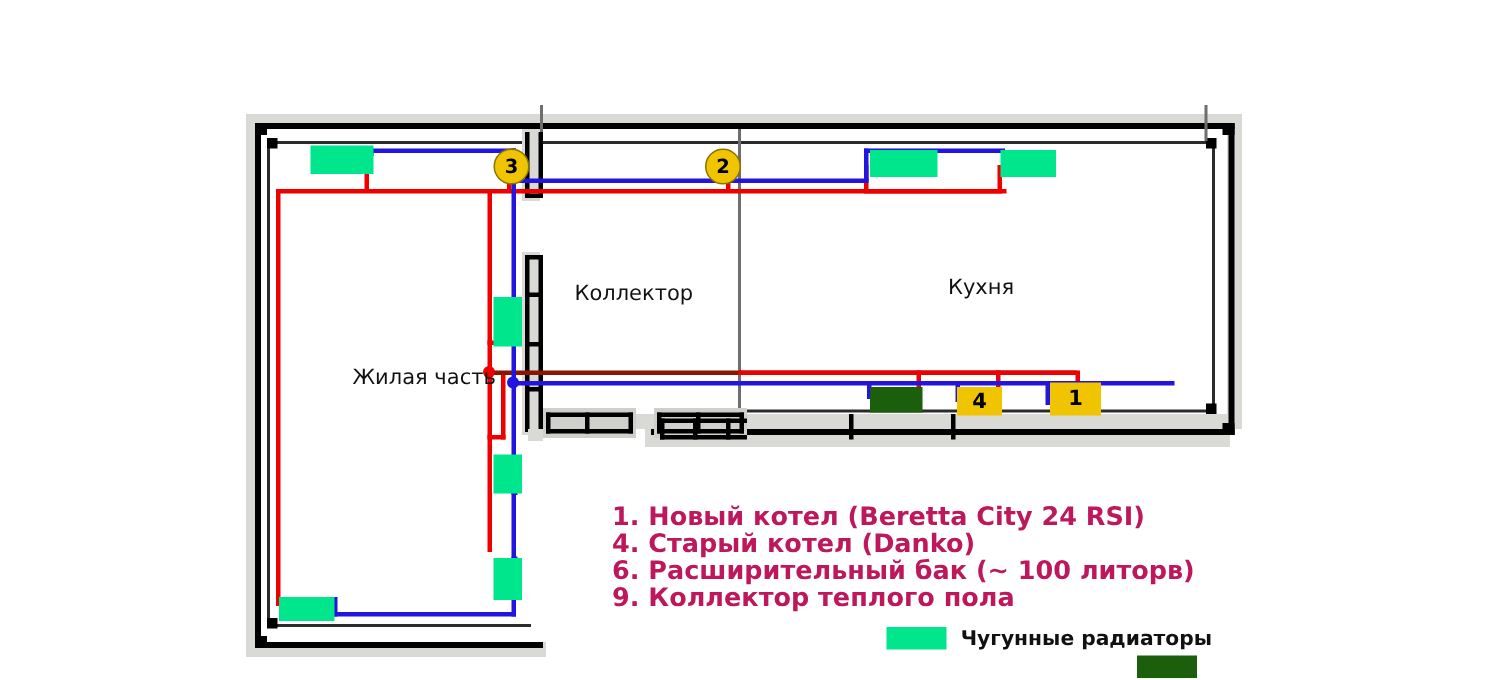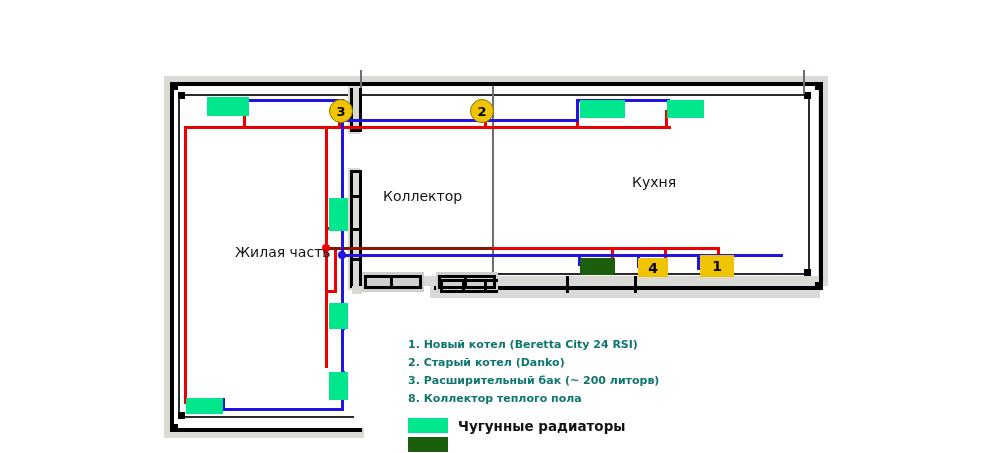--- a/index.html
+++ b/index.html
@@ -45,25 +45,25 @@
 
   
   .room-label{
     font-size:14px;color:#111;white-space:nowrap;
     font-family:"DejaVu Sans","Liberation Sans",sans-serif;
   }
 
   
   .legend{left:408px;top:336px;width:400px;}
   .legend-line{
-    font-size:11px;font-weight:bold;color:#0f766e;
+    font-size:17px;font-weight:bold;color:#be185d;
     line-height:18px;white-space:nowrap;
     font-family:"DejaVu Sans","Liberation Sans",sans-serif;
   }
-  .legend-swatch-row{display:flex;align-items:center;height:17px;margin-top:2px;}
+  .legend-swatch-row{display:flex;align-items:center;height:17px;margin-top:2px;justify-content:flex-end;}
   .legend-swatch{width:40px;height:15px;margin-right:10px;flex:none;}
   .legend-swatch-text{font-size:13.5px;font-weight:bold;color:#111;white-space:nowrap;}
 
   
   .win-outer{background:#cfcfcc;}
   .win-frame{background:#000;}
 </style>
 </head>
 <body>
 
@@ -210,27 +210,27 @@
   <div class="abs rad-old" style="left:667px;top:100px;width:37px;height:18px;"></div>
   <div class="abs rad-new" style="left:580px;top:258px;width:35px;height:17px;"></div>
 
   <div class="abs marker-circle" style="left:329px;top:99px;width:22px;height:22px;">3</div>
   <div class="abs marker-circle" style="left:470px;top:99px;width:22px;height:22px;">2</div>
   <div class="abs marker-box" style="left:638px;top:258px;width:30px;height:19px;">4</div>
   <div class="abs marker-box" style="left:700px;top:255px;width:34px;height:22px;">1</div>
 
   <div class="abs room-label" style="left:205px;top:244px;margin-left:30px;">Жилая часть</div>
   <div class="abs room-label" style="left:383px;top:188px;">Коллектор</div>
-  <div class="abs room-label" style="left:632px;top:174px;">Кухня</div>
+  <div class="abs room-label" style="left:632px;top:184px;">Кухня</div>
 
   <div class="abs legend">
     <div class="legend-line">1. Новый котел (Beretta City 24 RSI)</div>
-    <div class="legend-line">2. Старый котел (Danko)</div>
-    <div class="legend-line">3. Расширительный бак (~ 200 литорв)</div>
-    <div class="legend-line">8. Коллектор теплого пола</div>
+    <div class="legend-line">4. Старый котел (Danko)</div>
+    <div class="legend-line">6. Расширительный бак (~ 100 литорв)</div>
+    <div class="legend-line">9. Коллектор теплого пола</div>
 
     <div class="legend-swatch-row" style="margin-top:9px;">
       <div class="legend-swatch" style="background:#00e68c;"></div>
       <div class="legend-swatch-text">Чугунные радиаторы</div>
     </div>
     <div class="legend-swatch-row">
       <div class="legend-swatch" style="background:#1b5e0b;"></div>
     </div>
   </div>
 

